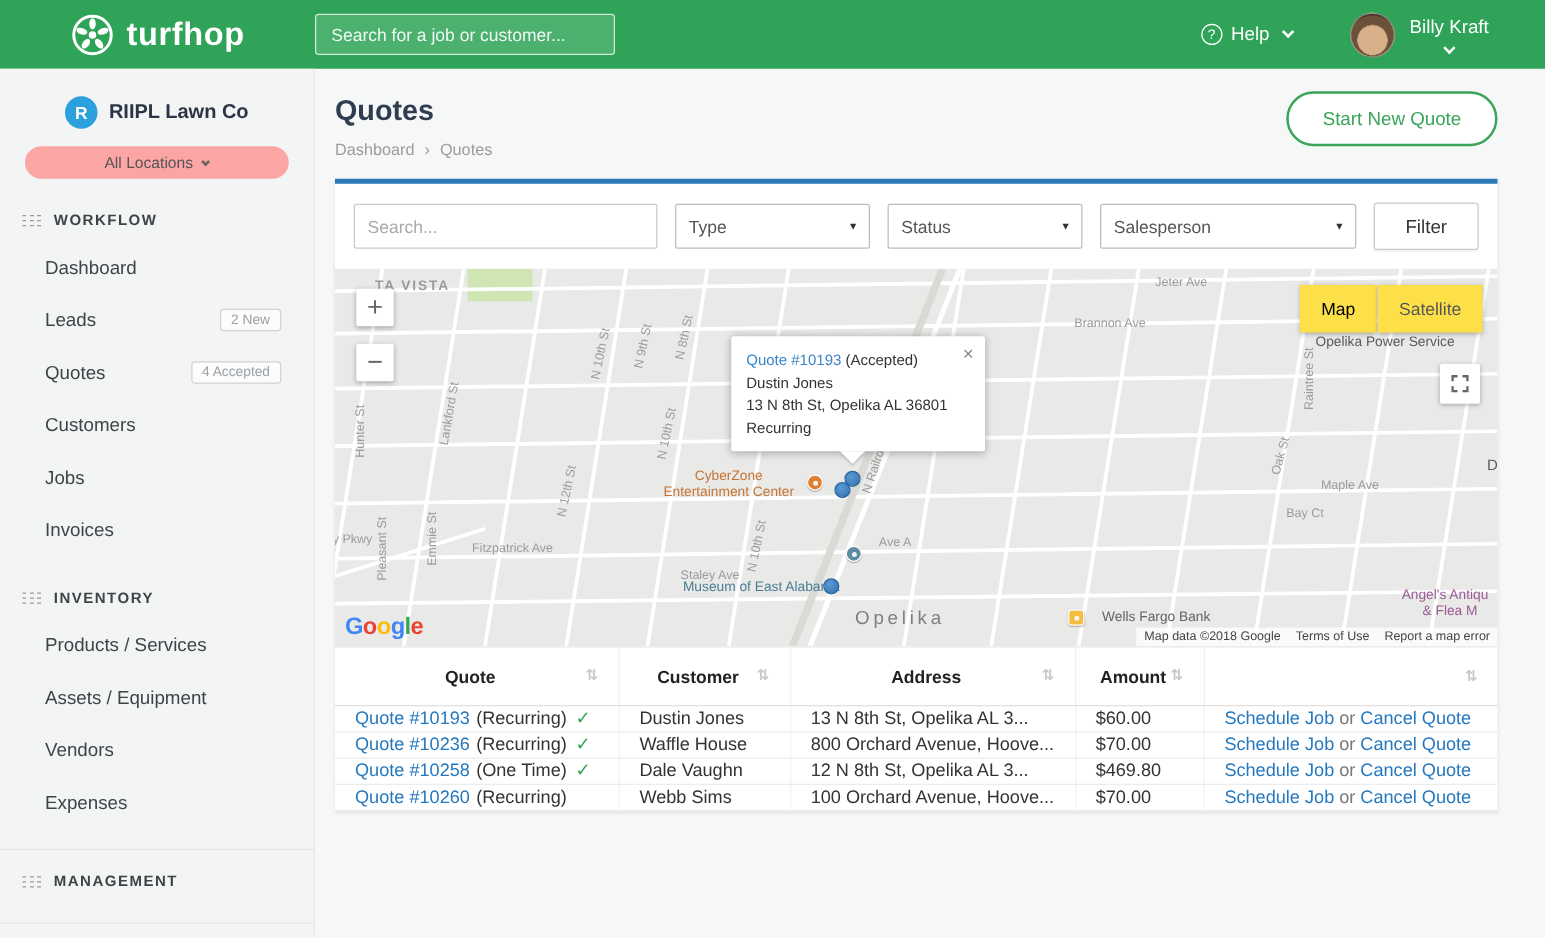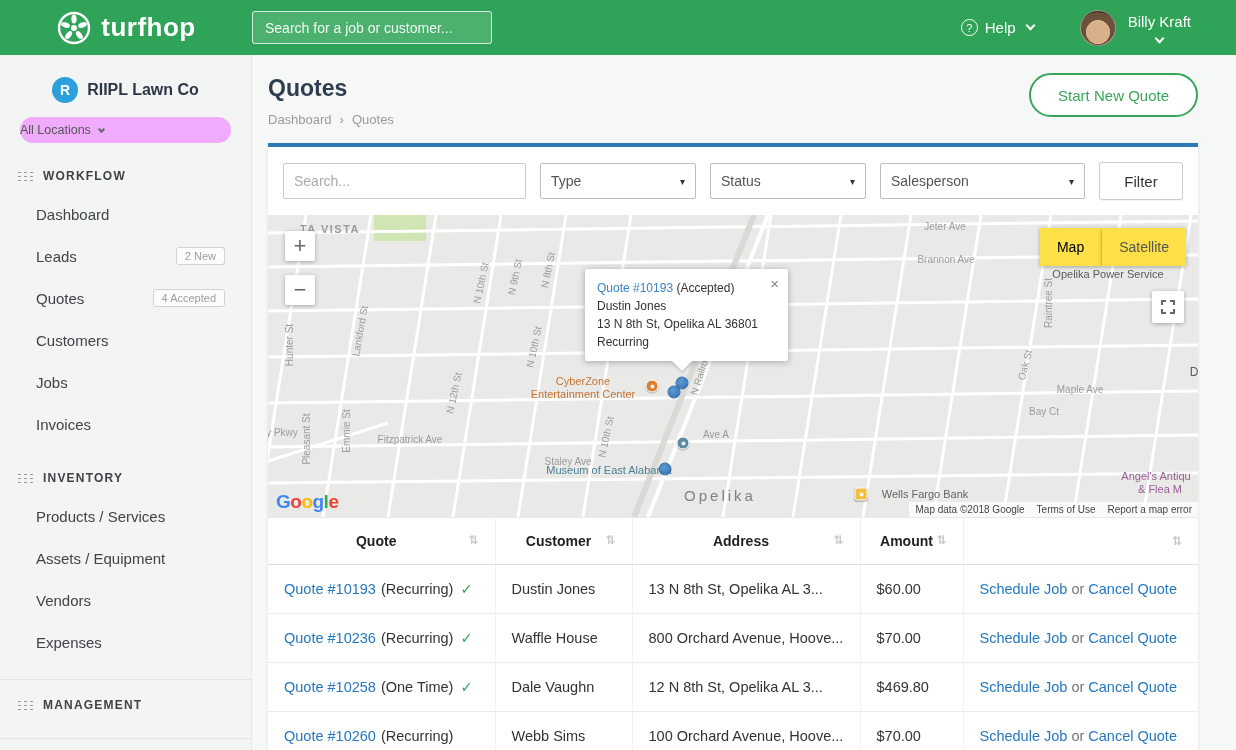--- a/index.html
+++ b/index.html
@@ -31,22 +31,22 @@
   
   .layout { display:flex; height:695px; }
   .sidebar { width:252px; background:#f3f4f4; border-right:1px solid #e7e7e7; flex:none; }
   .main { flex:1; padding:0 38px 0 16px; }
 
   
   .company { display:flex; align-items:center; justify-content:center; gap:9px; margin-top:22px; cursor:pointer; }
   .company-logo { width:26px; height:26px; border-radius:50%; background:#2ba0dc; color:#fff;
     font-size:14px; font-weight:bold; display:flex; align-items:center; justify-content:center; }
   .company-name { font-size:16px; font-weight:bold; color:#2c3545; }
-  .locations-pill { margin:14px 20px 0; height:26px; background:#f0abfc; border-radius:14px;
-    display:flex; align-items:center; justify-content:flex-start; gap:8px; color:#555;
+  .locations-pill { margin:14px 20px 0; height:26px; background:#fca5a5; border-radius:14px;
+    display:flex; align-items:center; justify-content:center; gap:8px; color:#555;
     font-size:12.5px; cursor:pointer; }
   .chev-dark { width:5px; height:5px; border-color:#666; margin-top:-2px; }
   .section-header { display:flex; align-items:center; gap:10px; padding:26px 0 10px 18px; }
   .section-header.bordered { border-top:1px solid #e3e3e3; margin-top:16px; padding-top:18px; }
   .section-label { font-size:12px; font-weight:bold; letter-spacing:1.2px; color:#3e4348; }
   .dash-icon { width:15px; height:9px; flex:none;
     background-image:
       repeating-linear-gradient(to right,#9a9a9a 0 3px,transparent 3px 6px),
       repeating-linear-gradient(to right,#9a9a9a 0 3px,transparent 3px 6px),
       repeating-linear-gradient(to right,#9a9a9a 0 3px,transparent 3px 6px);
@@ -116,21 +116,21 @@
   .attribution { position:absolute; right:0; bottom:0; z-index:8; font-size:10px; color:#444;
     background:rgba(255,255,255,0.75); padding:2px 6px; display:flex; gap:12px; }
   .attr-link { cursor:pointer; }
 
   
   .quotes-table { width:100%; border-collapse:collapse; table-layout:fixed; }
   .quotes-table th { text-align:center; padding:15px 16px; font-size:14px; color:#222;
     border-top:1px solid #e8e8e8; border-bottom:1px solid #e0e0e0; border-right:1px solid #f0f0f0; cursor:pointer; }
   .quotes-table th:last-child, .quotes-table td:last-child { border-right:none; }
   .sort-icon { float:right; color:#c8c8c8; font-size:12px; font-family:"DejaVu Sans",sans-serif; }
-  .quotes-table td { padding:16px 16px; font-size:14.5px; color:#333;
+  .quotes-table td { padding:2px 16px; font-size:14.5px; color:#333;
     border-bottom:1px solid #ececec; border-right:1px solid #f2f2f2; white-space:nowrap;
     overflow:hidden; text-overflow:ellipsis; }
   .quotes-table a { color:#2578be; text-decoration:none; cursor:pointer; }
   .quote-type { margin-left:5px; }
   .check { color:#2fa84f; margin-left:7px; font-weight:bold; }
   .or-sep { color:#777; margin:0 4px; }
 </style>
 </head>
 <body>
 
@@ -308,21 +308,21 @@
           <line x1="366" y1="302" x2="486" y2="0" stroke="#d9d9d6" stroke-width="6"></line>
           <line x1="380" y1="302" x2="500" y2="0" stroke="#ffffff" stroke-width="4"></line>
         </svg>
 
         <div>
 
             <span class="map-label" style="left: 62px; top: 14px; transform: translate(-50%, -50%); color: rgb(155, 155, 155); font-size: 11px; font-weight: bold; letter-spacing: 1.5px;">TA VISTA</span>
 
             <span class="map-label" style="left: 677px; top: 11px; transform: translate(-50%, -50%);">Jeter Ave</span>
 
-            <span class="map-label" style="left: 678px; top: 44px; transform: translate(-50%, -50%);">Brannon Ave</span>
+            <span class="map-label" style="left: 620px; top: 44px; transform: translate(-50%, -50%);">Brannon Ave</span>
 
             <span class="map-label" style="left: 840px; top: 59px; transform: translate(-50%, -50%); color: rgb(90, 90, 90); font-size: 11px;">Opelika Power Service</span>
 
             <span class="map-label" style="left: 780px; top: 88px; transform: translate(-50%, -50%) rotate(-90deg);">Raintree St</span>
 
             <span class="map-label" style="left: 812px; top: 136px; transform: translate(-50%, -50%); margin-top: 38px;">Maple Ave</span>
 
             <span class="map-label" style="left: 757px; top: 150px; transform: translate(-50%, -50%) rotate(-75deg);">Oak St</span>
 
             <span class="map-label" style="left: 776px; top: 196px; transform: translate(-50%, -50%);">Bay Ct</span>

